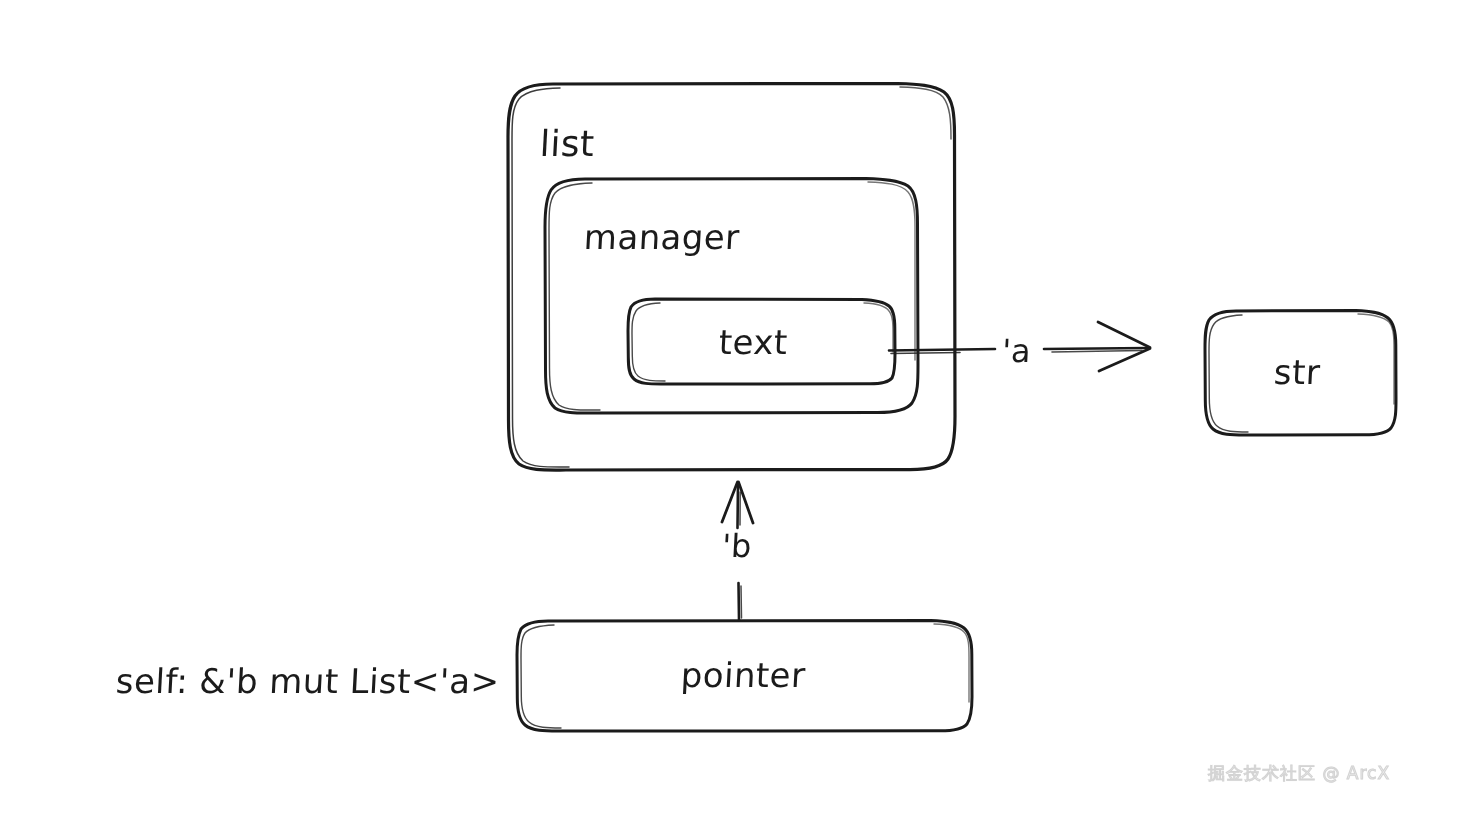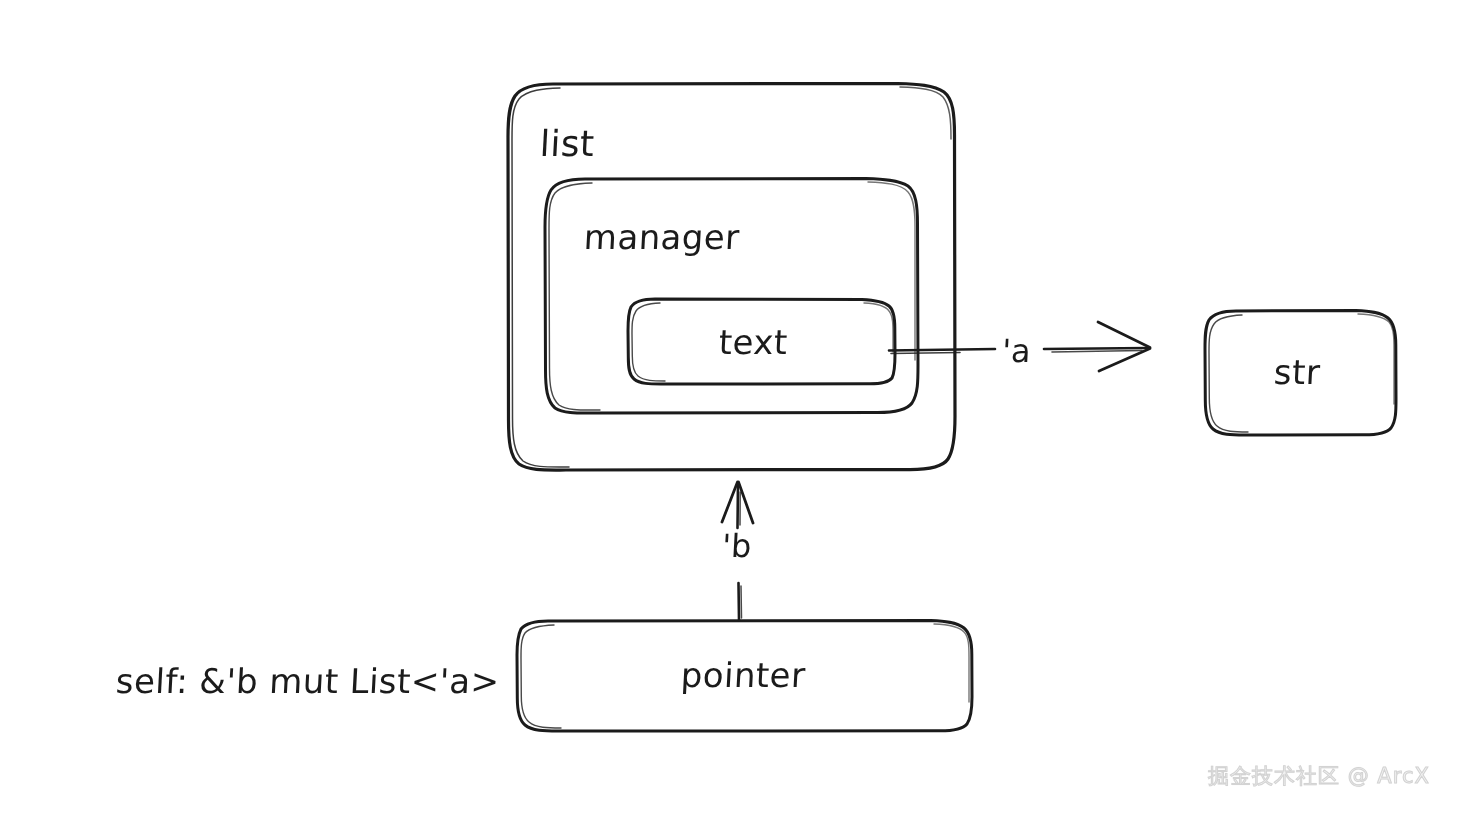--- a/index.html
+++ b/index.html
@@ -50,21 +50,21 @@
   #label-str       { left: 1274px; top: 352px; font-size: 34px; }
   #label-pointer   { left: 681px; top: 655px;  font-size: 34px; }
   #label-lifetime-a{ left: 1002px; top: 332px; font-size: 32px; }
   #label-lifetime-b{ left: 722px;  top: 527px; font-size: 32px; }
   #label-signature { left: 116px;  top: 661px; font-size: 34px; }
 
   #watermark {
     position: absolute;
     left: 1208px;
     top: 762px;
-    font-size: 21px;
+    font-size: 17px;
     font-family: "DejaVu Sans", sans-serif;
     color: #f2f2f2;
     -webkit-text-stroke: 1px #d3d3d3;
     text-shadow: 0 0 1px #cfcfcf;
     letter-spacing: 1px;
     white-space: nowrap;
   }
 </style>
 </head>
 <body>

